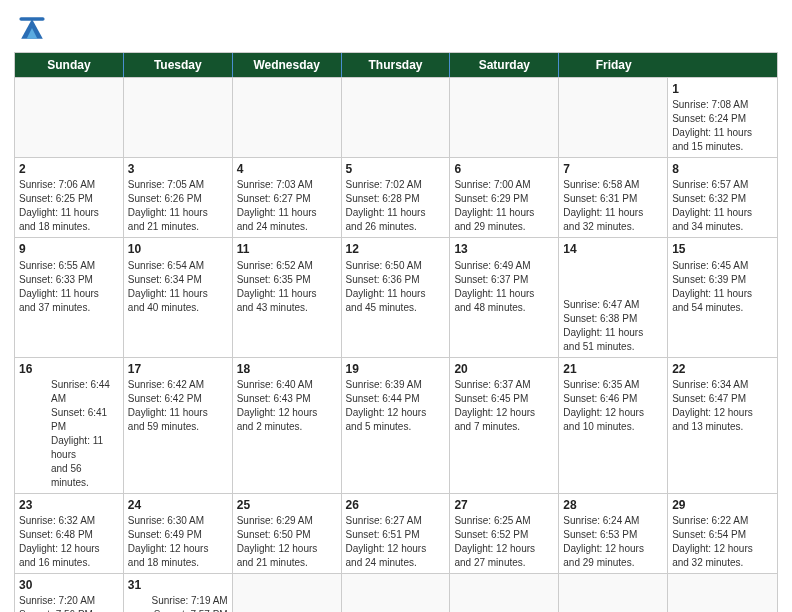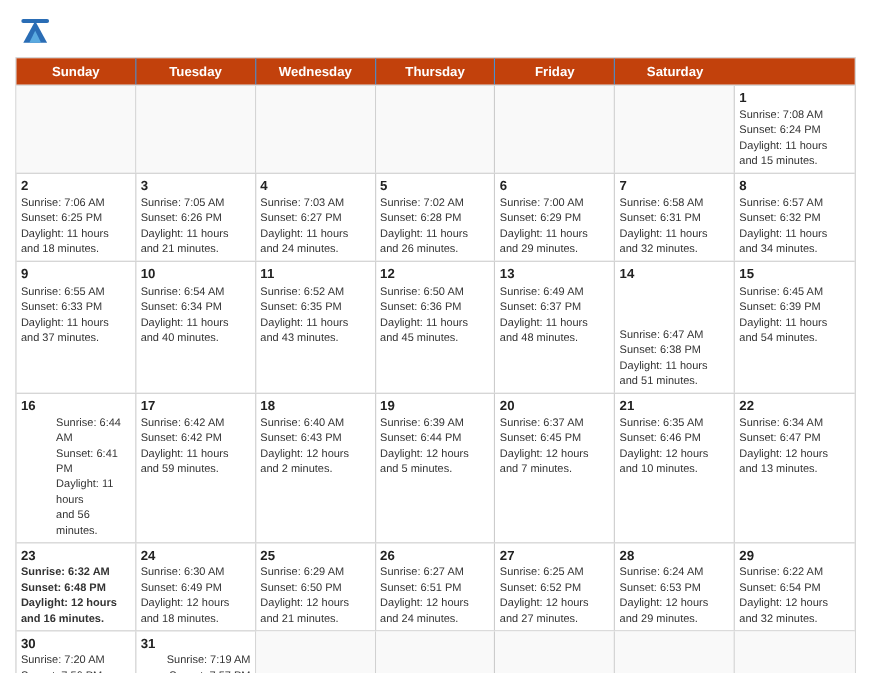--- a/index.html
+++ b/index.html
@@ -58,21 +58,21 @@
     }
     .calendar {
       flex: 1;
       display: flex;
       flex-direction: column;
       border: 1px solid #ccc;
     }
     .cal-header {
       display: grid;
       grid-template-columns: repeat(7, 1fr);
-      background: #c2410c;
+      background: #14532d;
     }
     .cal-header-cell {
       color: #fff;
       font-size: 12px;
       font-weight: bold;
       text-align: center;
       padding: 5px 2px;
       border-right: 1px solid #4a8fd0;
     }
     .cal-header-cell:last-child { border-right: none; }
@@ -131,22 +131,22 @@
       <div class="location"></div>
     </div>
   </div>
 
   <div class="calendar">
     <div class="cal-header">
       <div class="cal-header-cell">Sunday</div>
       <div class="cal-header-cell">Tuesday</div>
       <div class="cal-header-cell">Wednesday</div>
       <div class="cal-header-cell">Thursday</div>
+      <div class="cal-header-cell">Saturday</div>
       <div class="cal-header-cell">Friday</div>
-      <div class="cal-header-cell">Saturday</div>
     </div>
     <div class="cal-body" id="cal-body">
     <div class="cal-row">
           <div class="cal-cell empty"></div>
           <div class="cal-cell empty"></div>
           <div class="cal-cell empty"></div>
           <div class="cal-cell empty"></div>
           <div class="cal-cell empty"></div>
           <div class="cal-cell empty"></div>
           <div class="cal-cell">
@@ -306,21 +306,21 @@
             <span class="day-num">22</span>
             <div class="sun-info" style="white-space: pre-line;">Sunrise: 6:34 AM
 Sunset: 6:47 PM
 Daylight: 12 hours
 and 13 minutes.</div>
           </div>
         </div>
         <div class="cal-row">
           <div class="cal-cell">
             <span class="day-num">23</span>
-            <div class="sun-info" style="white-space: pre-line; font-weight: bold;">Sunrise: 6:32 AM
+            <div class="sun-info" style="white-space: pre-line;">Sunrise: 6:32 AM
 Sunset: 6:48 PM
 Daylight: 12 hours
 and 16 minutes.</div>
           </div>
           <div class="cal-cell">
             <span class="day-num">24</span>
             <div class="sun-info" style="white-space: pre-line;">Sunrise: 6:30 AM
 Sunset: 6:49 PM
 Daylight: 12 hours
 and 18 minutes.</div>

